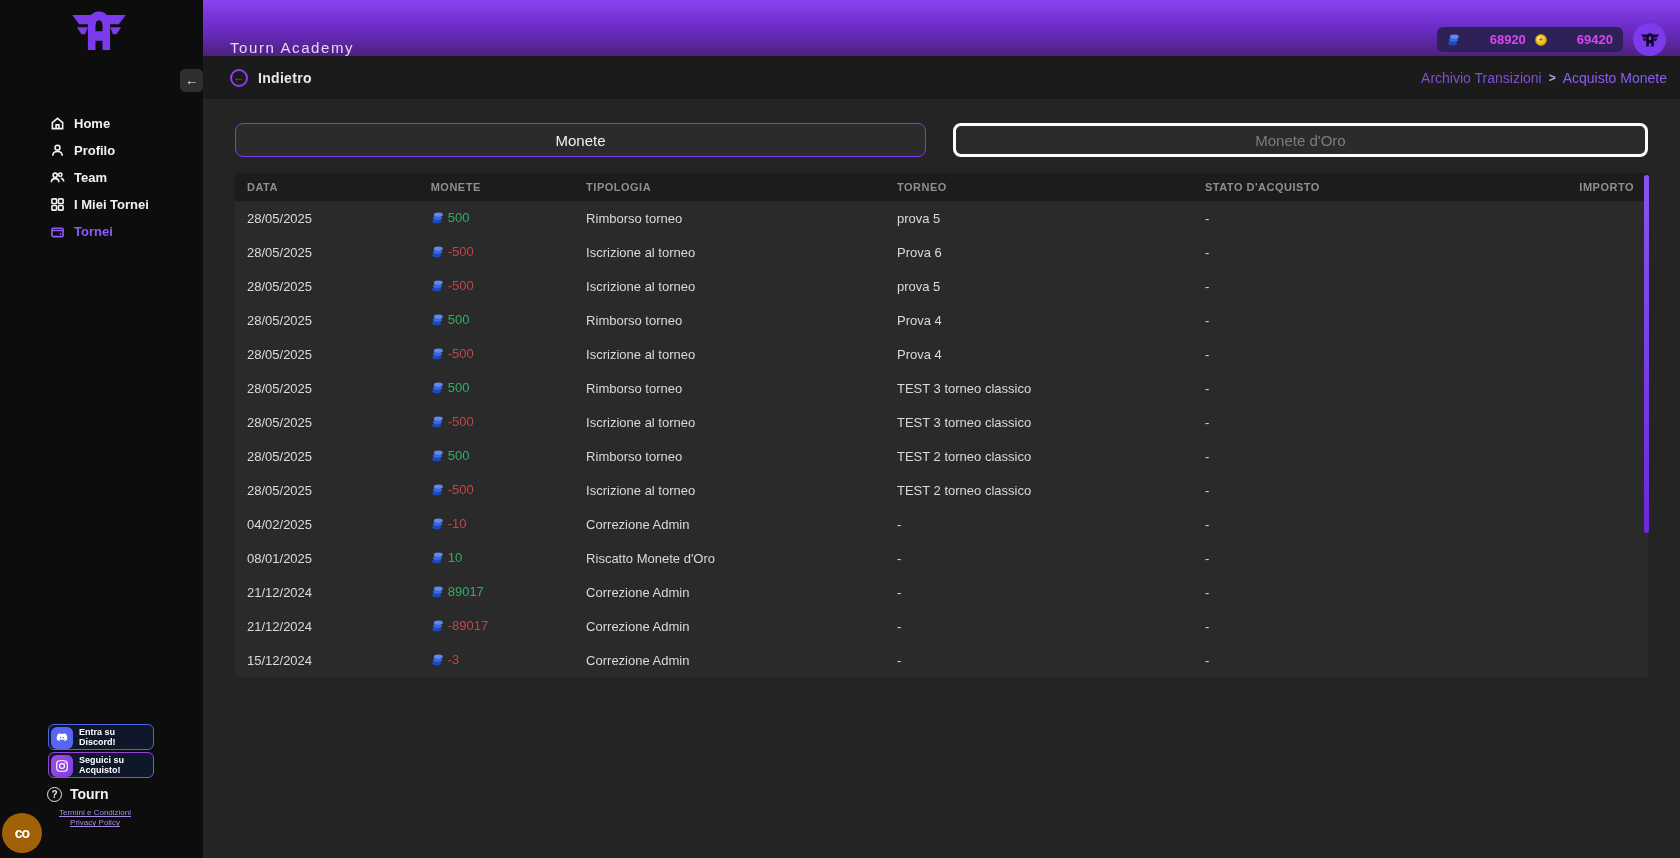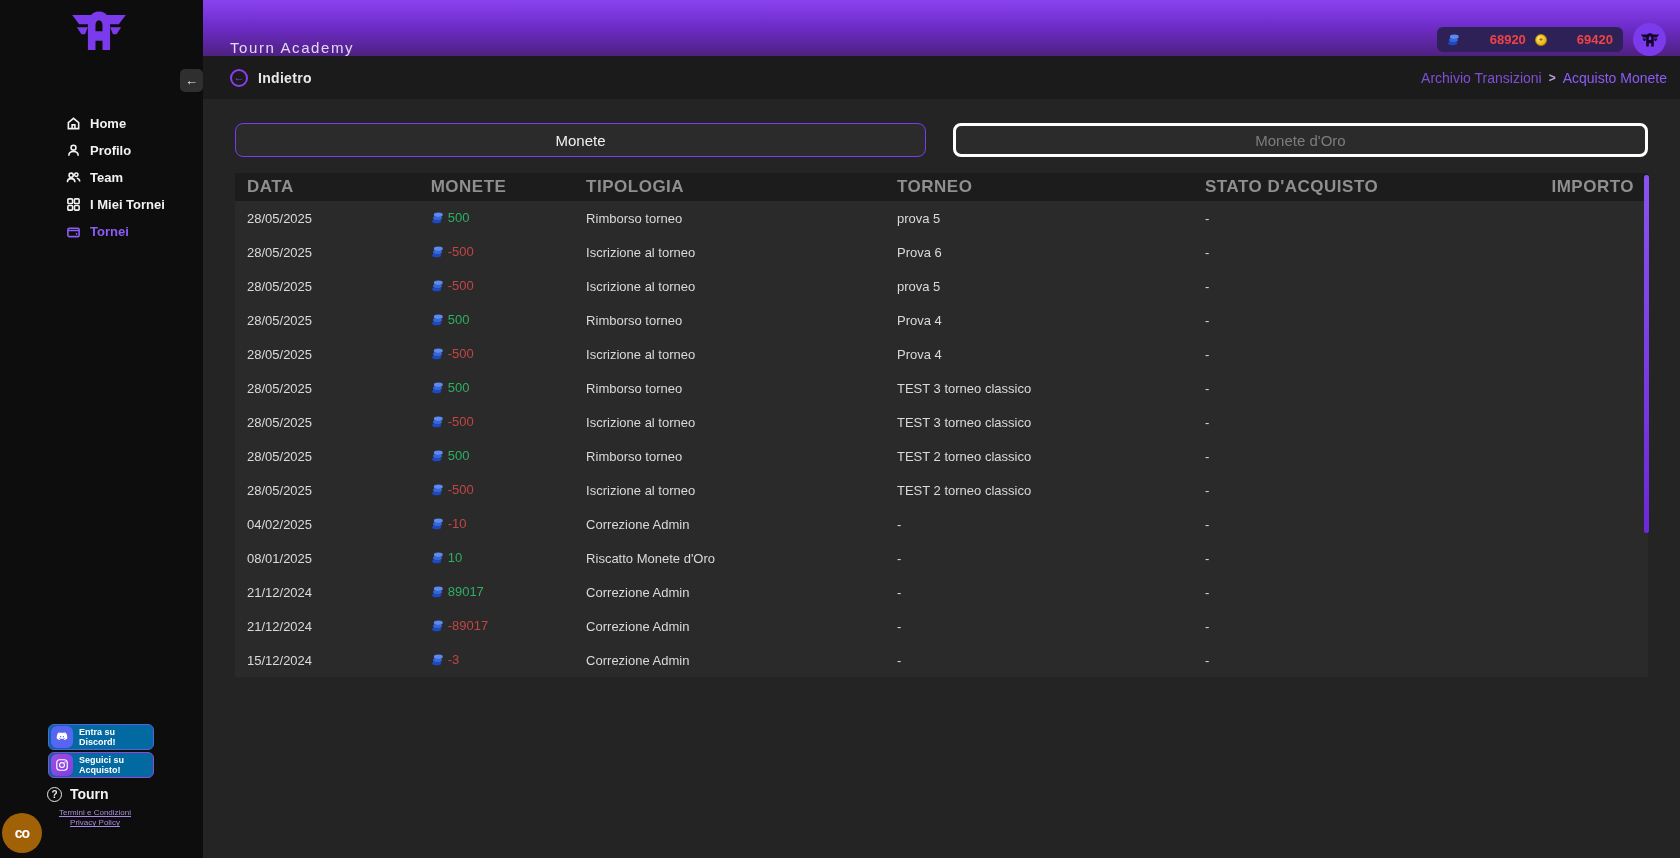--- a/index.html
+++ b/index.html
@@ -24,31 +24,31 @@
   
   .sidebar{
     position:absolute;left:0;top:0;width:203px;height:858px;
     background:var(--sidebar-bg);z-index:5;
   }
   .logo{position:absolute;left:64px;top:8px;width:70px;height:54px;}
   .side-nav{position:absolute;left:0;top:110px;width:100%;}
   .nav-item{
     display:flex;align-items:flex-end;gap:9px;
     padding:6px 10px 6px 50px;height:27px;
-    font-size:13px;font-weight:bold;color:#f2f2f2;cursor:pointer;margin-left:16px;
+    font-size:13px;font-weight:bold;color:#f2f2f2;cursor:pointer;
   }
   .nav-item .nicon{width:15px;height:15px;display:inline-flex;flex:0 0 15px;}
   .nav-item .nicon svg{width:15px;height:15px;stroke:#f2f2f2;fill:none;stroke-width:1.7;}
   .nav-item.active{color:var(--accent-light);}
   .nav-item.active .nicon svg{stroke:var(--accent-light);}
   .social-btn{
     position:absolute;left:48px;width:106px;height:26px;
-    display:flex;align-items:center;gap:6px;
+    display:flex;align-items:flex-start;gap:6px;
     border-radius:6px;padding:2px 4px 2px 2px;cursor:pointer;
-    background:#0369a1;
+    background:#0f172a;
   }
   .social-btn .badge{
     width:22px;height:22px;border-radius:6px;flex:0 0 22px;
     display:flex;align-items:center;justify-content:center;
   }
   .discord-btn{top:724px;border:1px solid #4f64e0;}
   .discord-btn .badge{background:#5865F2;}
   .instagram-btn{top:752px;border:1px solid #9b43d8;}
   .instagram-btn .badge{background:linear-gradient(135deg,#a14ce6,#7b3fe0);}
   .social-label{font-size:9px;font-weight:bold;color:#fff;line-height:1.15;}
@@ -93,21 +93,21 @@
   }
   .app-title{
     font-size:15px;font-weight:500;color:#e3d7f8;letter-spacing:1.6px;
   }
   .topbar-right{margin-left:auto;display:flex;align-items:center;gap:10px;}
   .coin-pill{
     height:25px;background:#2d2158;border-radius:6px;
     display:flex;align-items:center;gap:9px;padding:0 10px;cursor:pointer;
   }
   .coin-group{display:flex;align-items:center;gap:4px;}
-  .coin-val{font-size:13px;font-weight:bold;color:#ef4444;padding-left:26px;}
+  .coin-val{font-size:13px;font-weight:bold;color:#d946ef;padding-left:26px;}
   .coin-blue{width:13px;height:13px;}
   .coin-gold{
     width:12px;height:12px;border-radius:50%;
     background:radial-gradient(circle at 35% 35%,#ffe680,#e9b410 70%);
     border:1px solid #b88a00;
     display:flex;align-items:center;justify-content:center;
     font-size:7px;color:#9a7400;
   }
   .avatar{
     width:33px;height:33px;border-radius:50%;background:#7c3aed;
@@ -139,21 +139,21 @@
     display:flex;align-items:center;justify-content:center;
     font-size:15px;cursor:pointer;
   }
   .tab.active{border:1.5px solid var(--accent);color:#f0f0f0;}
   .tab.inactive{border:3px solid #ffffff;color:#7d7d7d;}
 
   .table-wrap{position:relative;}
   .thead{
     height:28px;background:var(--thead-bg);
     display:flex;align-items:center;
-    font-size:17px;font-weight:bold;color:#8f8f8f;letter-spacing:.5px;
+    font-size:11px;font-weight:bold;color:#8f8f8f;letter-spacing:.5px;
   }
   .tbody{background:var(--table-bg);}
   .trow{
     height:34px;display:flex;align-items:center;
     font-size:13px;color:#dadada;
   }
   .col{padding-left:12px;overflow:hidden;white-space:nowrap;}
   .c1{flex:0 0 13%;}
   .c2{flex:0 0 11%;}
   .c3{flex:0 0 22%;}

